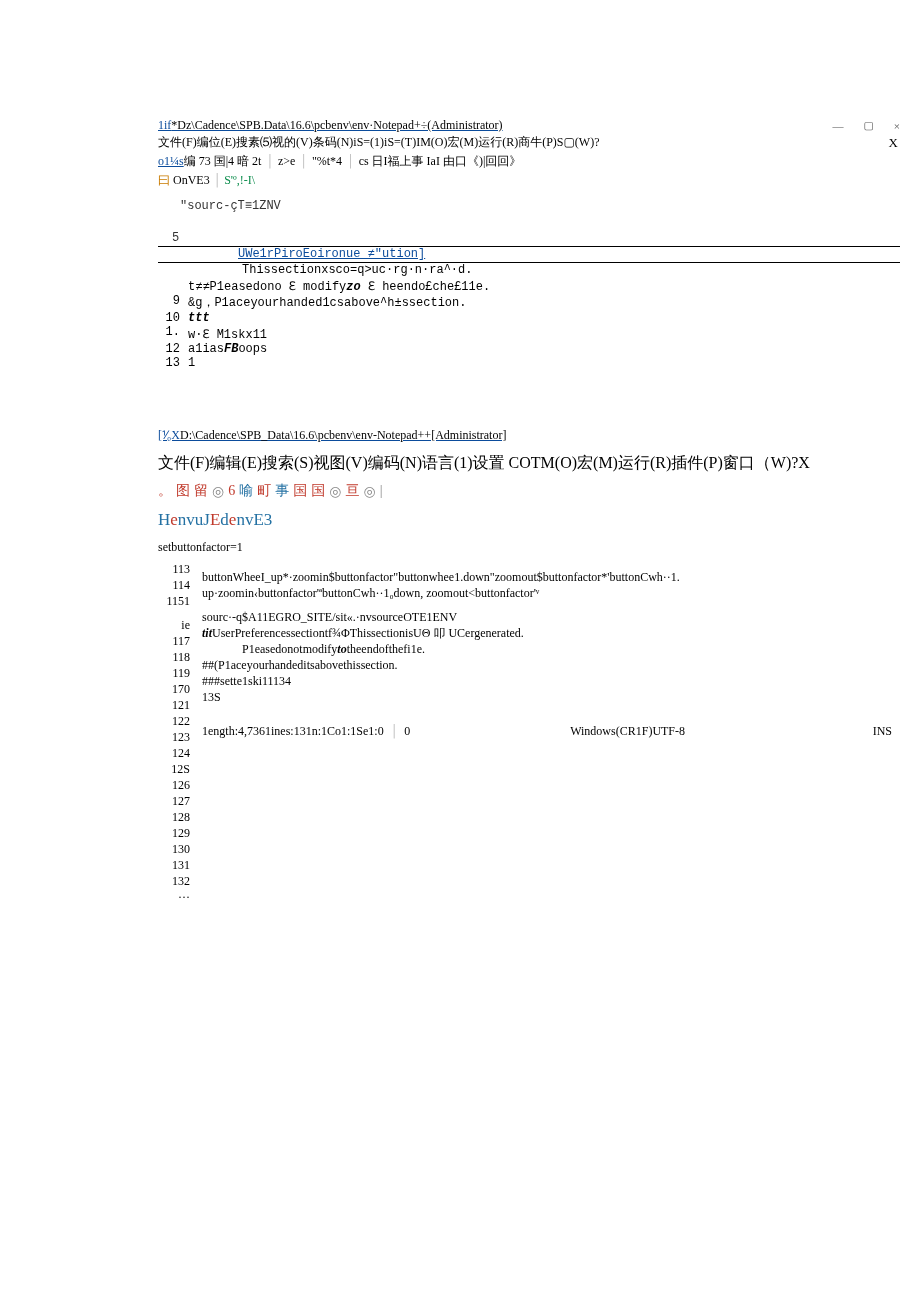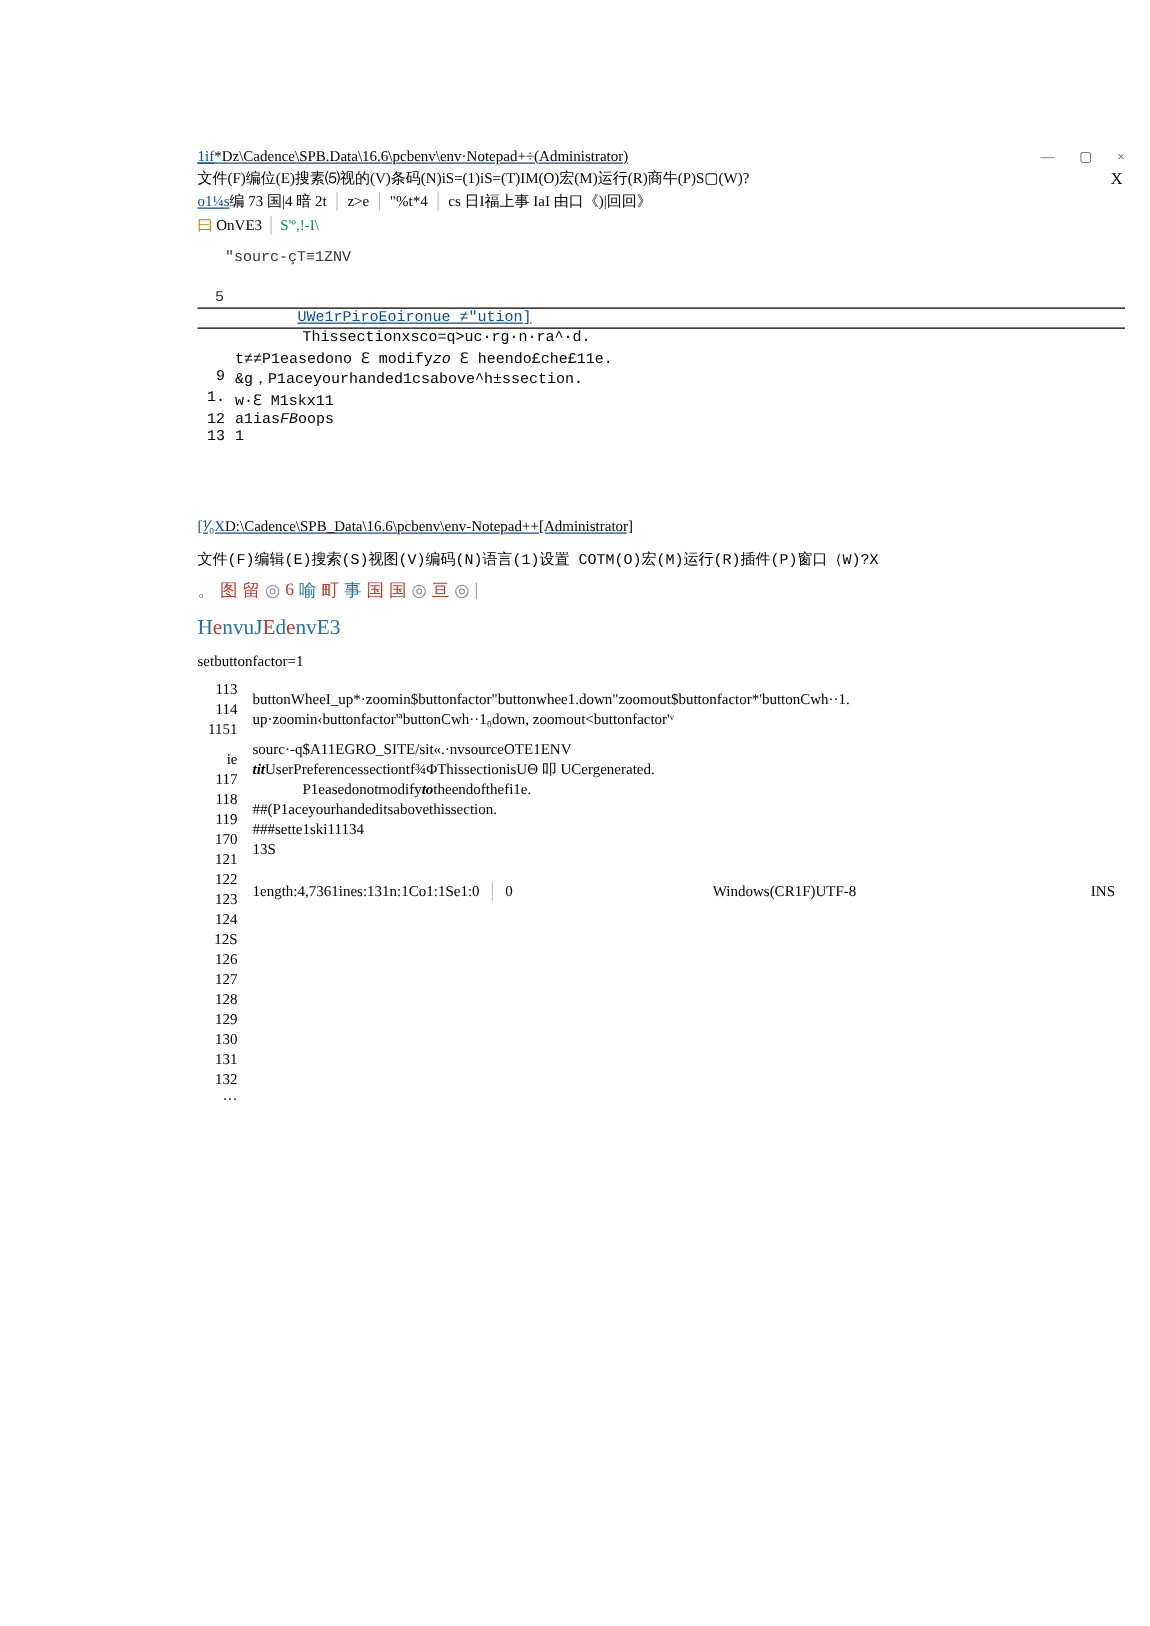--- a/index.html
+++ b/index.html
@@ -65,34 +65,33 @@
     border-bottom: 1px solid #000;
     padding: 0 0 1px 80px;
     margin-top: 1px;
     text-decoration: underline;
     color: #0b4c9c;
   }
   .codelines { }
   .cl { display: flex; }
   .cl .gut { width: 30px; text-align: right; padding-right: 8px; color: #000; flex-shrink:0;}
   .cl .txt { flex: 1; color: #000; }
-  .cl .txt .k { font-weight: normal; font-style: italic; }
+  .cl .txt .k { font-weight: bold; font-style: italic; }
 
   .window2 { }
   .title2 {
     color: #0b4c9c;
     text-decoration: underline;
     font-size: 12px;
     margin-bottom: 10px;
   }
   .title2 .plain { color: #000; text-decoration: none; }
   .menubar2 {
-    font-size: 12px;
+    font-size: 16px;
     margin-bottom: 8px;
-    font-family: Liberation Mono, monospace;
   }
   .toolbar2 {
     font-size: 14px;
     margin-bottom: 10px;
     display: flex;
     align-items: center;
     gap: 4px;
   }
   .ticon { display:inline-flex; align-items:center; justify-content:center; }
   .red { color: #c0392b; }
@@ -173,20 +172,24 @@
           <span class="gut"></span>
           <span class="txt" style="padding-left:54px;">Thissectionxsco=q&gt;uc·rg·n·ra^·d.</span>
         </div>
       <div class="cl">
           <span class="gut"></span>
           <span class="txt">t≠≠P1easedono ℇ modify<span class="k">zo</span> ℇ heendo£che£11e.</span>
         </div>
       <div class="cl">
           <span class="gut">9</span>
           <span class="txt">&amp;g，P1aceyourhanded1csabove^h±ssection.</span>
+        </div>
+      <div class="cl">
+          <span class="gut">10</span>
+          <span class="txt"><span class="k">ttt</span></span>
         </div>
       <div class="cl">
           <span class="gut">1.</span>
           <span class="txt">w·ℇ M1skx11</span>
         </div>
       <div class="cl">
           <span class="gut">12</span>
           <span class="txt">a1ias<span class="k">FB</span>oops</span>
         </div>
       <div class="cl">

